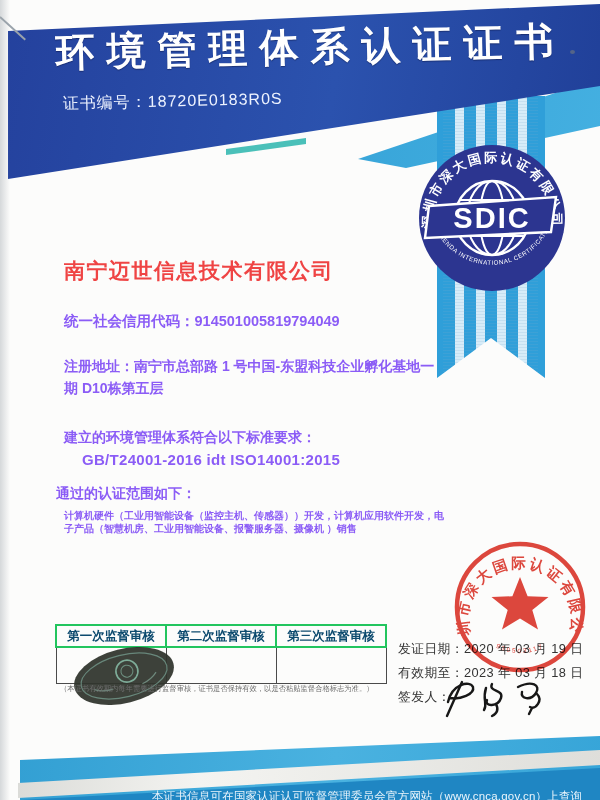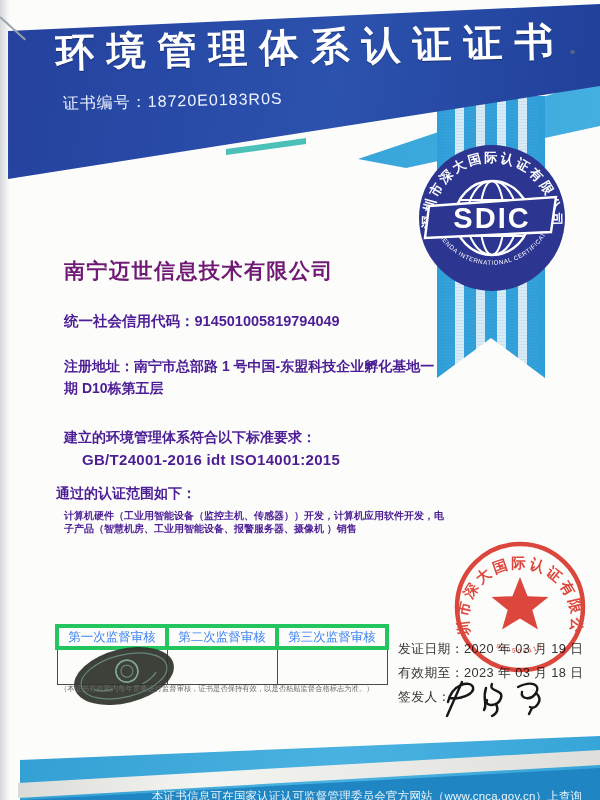--- a/index.html
+++ b/index.html
@@ -34,33 +34,33 @@
   #teal-sliver { left:0; top:0; width:600px; height:200px;
     background:#2ab5ad;
     clip-path:polygon(226px 149px, 306px 138px, 306px 144px, 226px 155px); opacity:.85; }
   #header-text-wrap { left:55px; top:26px; width:540px; transform:rotate(-1.3deg); transform-origin:left top; color:#fff; }
   #cert-title { font-family:"DejaVu Serif", serif; font-weight:bold; font-size:39px;
     letter-spacing:12px; white-space:nowrap; text-shadow:0 1px 1px rgba(0,0,30,.35); }
   #cert-no { margin-top:14px; margin-left:6px; font-size:16px; letter-spacing:1px; color:#eef3ff; }
   
   #sdic-badge { left:417px; top:143px; width:150px; height:150px; }
   
-  .body-text { color:#4c1d95; }
+  .body-text { color:#8b5cf6; }
   #certify-heading { left:150px; top:185px; font-size:27px; font-weight:bold; letter-spacing:7px; color:#1a1a1a; }
-  #company-name { left:64px; top:257px; font-size:21px; font-weight:bold; letter-spacing:1.5px; color:#701a75; }
+  #company-name { left:64px; top:257px; font-size:21px; font-weight:bold; letter-spacing:1.5px; color:#ef4444; }
   #credit-code { left:64px; top:312px; font-size:14.5px; font-weight:bold; }
   #address { left:64px; top:355px; width:378px; font-size:14px; font-weight:bold; line-height:1.6; }
   #standard-intro { left:64px; top:429px; font-size:14px; font-weight:bold;text-align:right; }
   #standard { left:64px; top:451px; font-size:15px; font-weight:bold; letter-spacing:.3px;margin-left:18px; }
   #scope-intro { left:56px; top:485px; font-size:14px; font-weight:bold; }
   #scope { left:64px; top:509px; width:382px; font-size:10px; font-weight:bold; line-height:1.32; }
   
   #audit-table { left:55px; top:624px; border-collapse:collapse; }
-  #audit-table th { width:110px; height:22px; border:4px solid #22c55e;
-    font-size:12.5px; font-weight:normal; color:#3b82f6; text-align:center; }
+  #audit-table th { width:110px; height:22px; border:2px solid #22c55e;
+    font-size:12.5px; font-weight:bold; color:#0c4a6e; text-align:center; }
   #audit-table td { height:36px; border:1px solid #4a4a4a; }
   #audit-note { left:60px; top:684px; width:322px; font-size:7.6px; color:#6d6d6d;
     white-space:nowrap; transform:scale(.96,1); transform-origin:left; }
   #oval-stamp { left:70px; top:644px; width:108px; height:64px; }
   
   .issue-line { font-size:12.8px; color:#333; letter-spacing:.4px; white-space:nowrap; }
   #issue-date { left:398px; top:641px; }
   #valid-until { left:398px; top:665px; }
   #signer { left:398px; top:689px; }
   #signature { left:440px; top:674px; width:115px; height:46px; }

